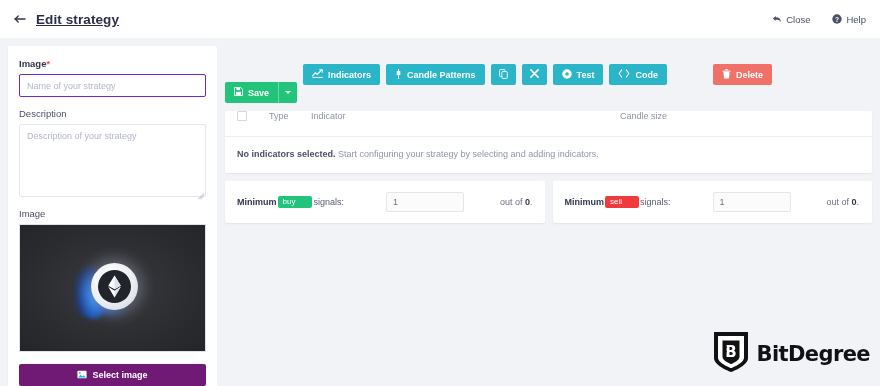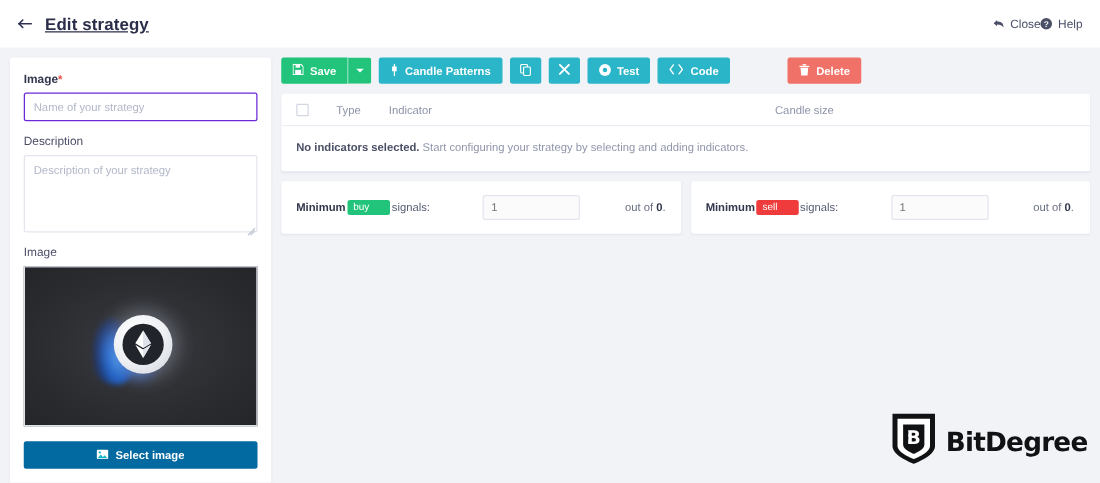--- a/index.html
+++ b/index.html
@@ -33,20 +33,21 @@
     font-size: 13.5px;
     font-weight: bold;
     color: #2b2e4a;
     letter-spacing: .1px;
     text-decoration: underline;
   }
   .topbar-right {
     margin-left: auto;
     display: flex;
     align-items: center;
+    gap: 22px;
   }
   .top-action {
     display: flex;
     align-items: center;
     gap: 4px;
     font-size: 9.5px;
     color: #4a4f68;
     cursor: pointer;
     user-select: none;
   }
@@ -87,21 +88,21 @@
     font-size: 9px;
     color: #9aa0b5;
     padding: 0 7px;
     outline: none;
     font-family: "Liberation Sans", sans-serif;
   }
   .text-input::placeholder { color: #b2b7c9; }
   .form-group { margin-bottom: 11px; }
   .textarea {
     width: 100%;
-    height: 62px;
+    height: 73px;
     border: 1px solid #e4e6ee;
     border-radius: 2px;
     background: #fff;
     font-size: 9px;
     color: #b2b7c9;
     padding: 6px 7px;
     outline: none;
     resize: none;
     font-family: "Liberation Sans", sans-serif;
     display: block;
@@ -177,21 +178,21 @@
     border-radius: 50%;
     background: #22242b;
     display: flex; align-items: center; justify-content: center;
   }
   .eth-core svg { display: block; }
 
   .select-image-btn {
     margin-top: 12px;
     width: 100%;
     height: 22px;
-    background: #0369a1;
+    background: #701a75;
     border: none;
     border-radius: 2px;
     color: #fff;
     font-size: 9px;
     font-weight: bold;
     display: flex;
     align-items: center;
     justify-content: center;
     gap: 5px;
     cursor: pointer;
@@ -225,40 +226,39 @@
     white-space: nowrap;
     font-family: "Liberation Sans", sans-serif;
   }
   .btn-green { background: #21c47a; }
   .btn-green-caret {
     background: #21c47a;
     border-left: 1px solid rgba(255,255,255,.35);
     padding: 0 6px;
     border-radius: 0 2px 2px 0;
   }
-  .btn-group { display: inline-flex; }
+  .btn-group { display: inline-flex; margin-top: 36px; }
   .btn-group .btn:first-child { border-radius: 2px 0 0 2px; }
   .btn-teal { background: #2bb5c9; }
   .btn-red { background: #f07167; margin-left: 40px; }
   .btn-icon-only { padding: 0 8px; }
   .caret {
     width: 0; height: 0;
     border-left: 3px solid transparent;
     border-right: 3px solid transparent;
     border-top: 3.5px solid #fff;
   }
 
   .panel {
     background: #ffffff;
     border-radius: 2px;
     box-shadow: 0 1px 2px rgba(20,25,60,.06);
   }
   .table-head {
     display: flex;
-    align-items: center;
     height: 26px;
     border-bottom: 1px solid #eceef3;
     padding: 0 12px;
     font-size: 9px;
     color: #8d93a8;
   }
   .cb {
     width: 10px; height: 10px;
     border: 1px solid #d3d7e2;
     border-radius: 1px;
@@ -443,20 +443,30 @@
               <rect x="2.6" y="6" width="5.8" height="4.2" fill="#ffffff"></rect>
             </svg>
           </span>
           <span>Save</span>
         </button>
         <button class="btn btn-green-caret">
           <span class="caret"></span>
         </button>
       </div>
 
+      <button class="btn btn-teal">
+        <span>
+          <svg width="11" height="9" viewBox="0 0 12 10" aria-hidden="true">
+            <path d="M0.6 7.6L3.4 4.2 5.6 6 10.8 0.9" stroke="#ffffff" stroke-width="1.3" fill="none" stroke-linecap="round" stroke-linejoin="round"></path>
+            <path d="M8.3 0.8h3v3" stroke="#ffffff" stroke-width="1.1" fill="none" stroke-linecap="round" stroke-linejoin="round"></path>
+            <rect x="0.3" y="8.8" width="11.4" height="1.1" fill="#ffffff"></rect>
+          </svg>
+        </span>
+        <span>Indicators</span>
+      </button>
 
       <button class="btn btn-teal">
         <span>
           <svg width="7" height="10" viewBox="0 0 7 11" aria-hidden="true">
             <rect x="3" y="0" width="1.1" height="11" fill="#ffffff"></rect>
             <rect x="1.5" y="2.4" width="4" height="4.2" fill="#ffffff"></rect>
           </svg>
         </span>
         <span>Candle Patterns</span>
       </button>

